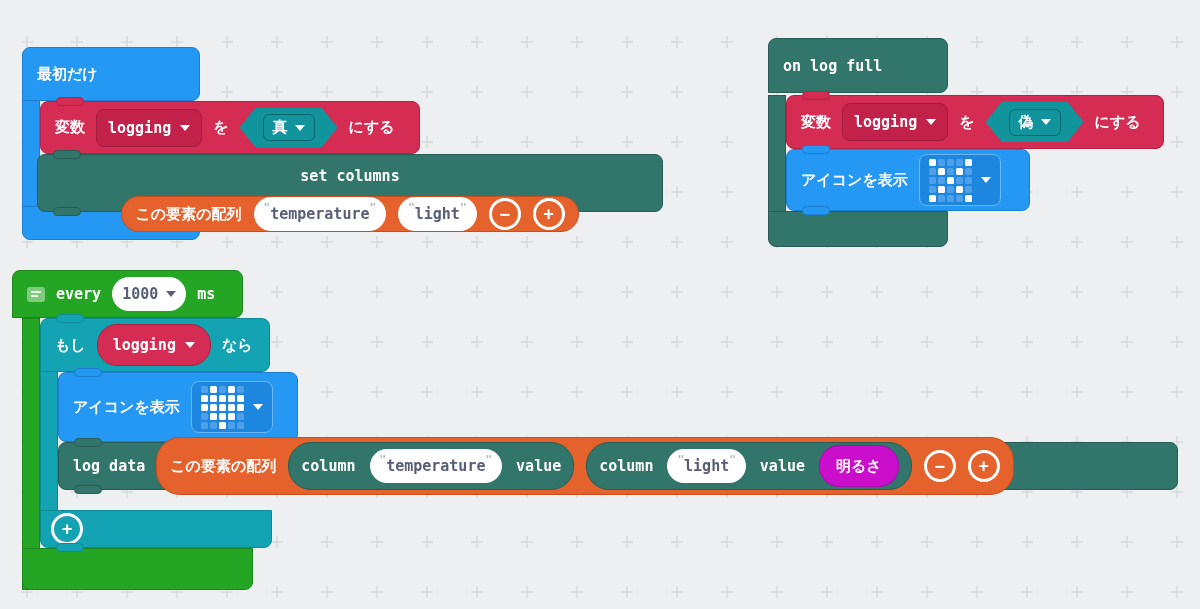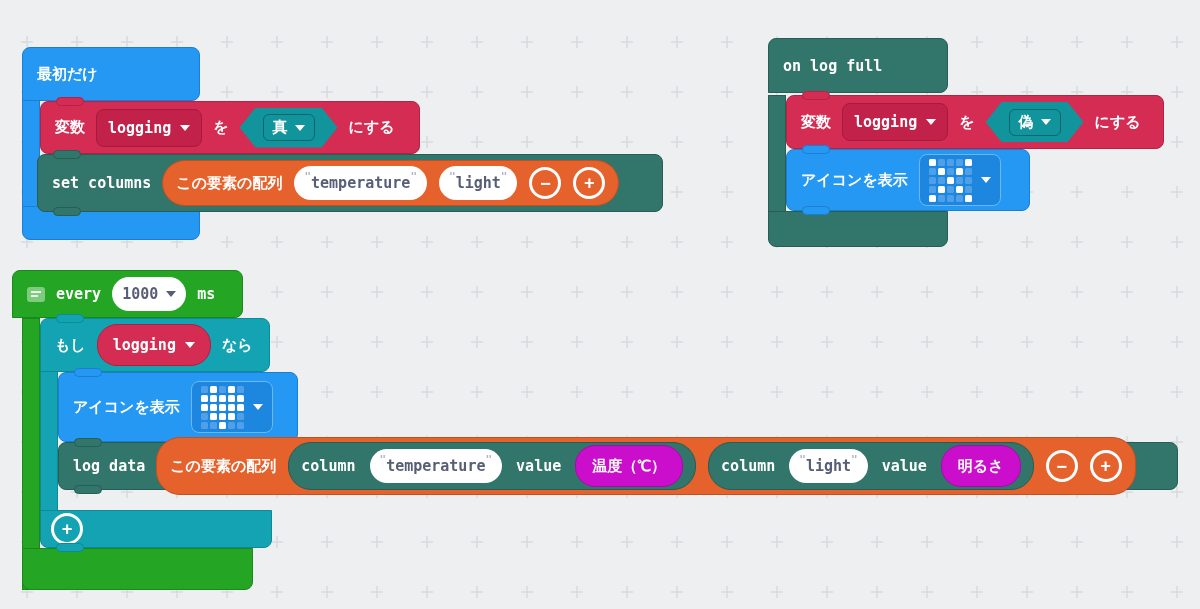--- a/index.html
+++ b/index.html
@@ -98,21 +98,21 @@
   <span class="lbl">を</span>
   <span class="hex">
     <span class="hex-in">
       <span>真</span>
       <span class="tri"></span>
     </span>
   </span>
   <span class="lbl">にする</span>
 </div>
 
-<div class="abs block tgreen bump-top bump-bot" style="left:37px;top:154px;width:626px;height:58px;">
+<div class="abs block tgreen bump-top bump-bot" style="left:37px;top:154px;width:626px;height:58px;flex-direction:column;">
   <span class="lbl">set columns</span>
   <span class="orange-arr orange" style="height:44px;">
     <span class="lbl">この要素の配列</span>
     <span class="wpill">
       <span class="q">"</span>
       <span>temperature</span>
       <span class="q">"</span>
     </span>
     <span class="wpill">
       <span class="q">"</span>
@@ -246,23 +246,20 @@
     <span class="lbl">この要素の配列</span>
 
     <span class="tg-sub">
       <span class="lbl">column</span>
       <span class="wpill">
         <span class="q">"</span>
         <span>temperature</span>
         <span class="q">"</span>
       </span>
       <span class="lbl">value</span>
-      <span class="mpill">
-        <span>温度（℃）</span>
-      </span>
     </span>
 
     <span class="tg-sub">
       <span class="lbl">column</span>
       <span class="wpill">
         <span class="q">"</span>
         <span>light</span>
         <span class="q">"</span>
       </span>
       <span class="lbl">value</span>

